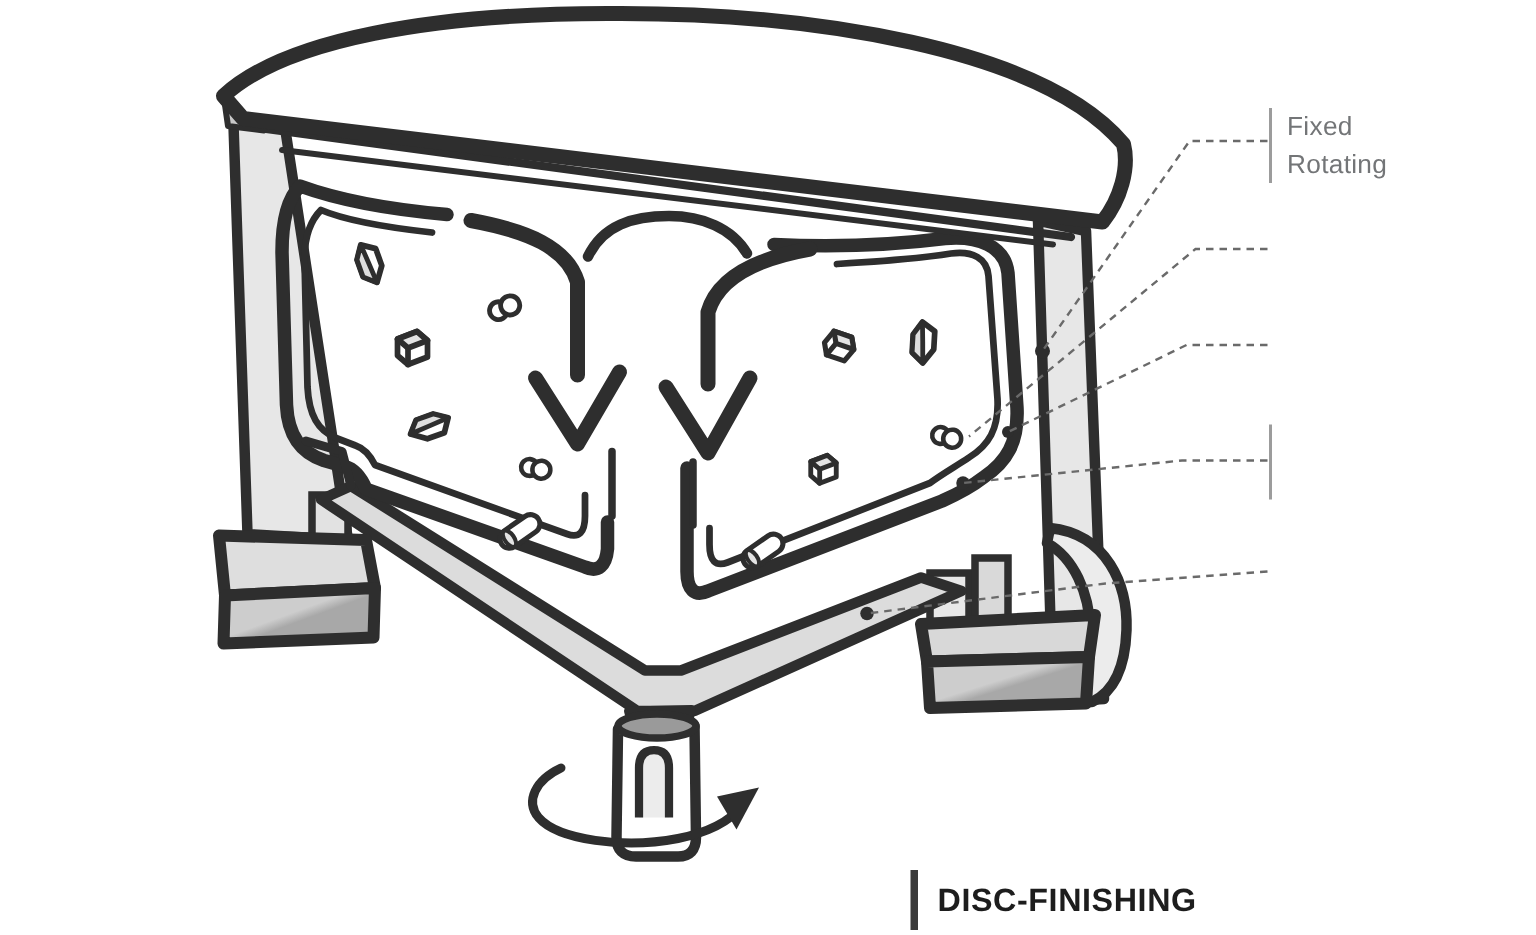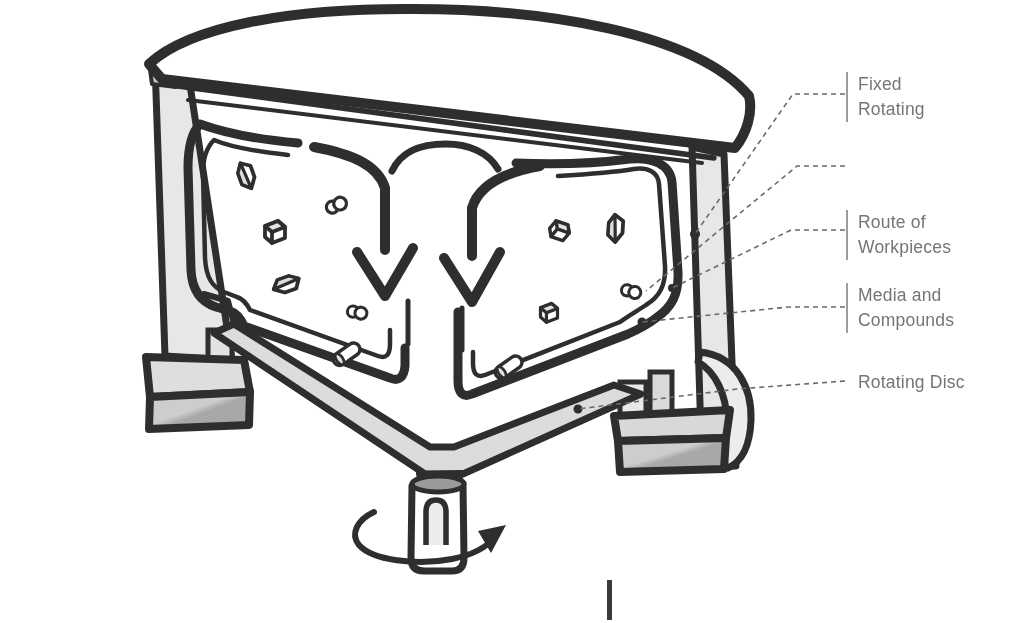--- a/index.html
+++ b/index.html
@@ -142,40 +142,24 @@
 
 <div class="label" style="left:846px;top:72px;height:50px">
   <div class="bar"></div>
   <div class="txt">
     <div>Fixed</div>
     <div>Rotating</div>
   </div>
 </div>
 
 
-<div class="label" style="left:846px;top:210px;height:50px">
-  <div class="bar"></div>
-  <div class="txt">
-    <div>Route of</div>
-    <div>Workpieces</div>
-  </div>
-</div>
 
 <div class="label" style="left:846px;top:283px;height:50px">
   <div class="bar"></div>
-  <div class="txt">
-    <div>Media and</div>
-    <div>Compounds</div>
-  </div>
 </div>
 
-<div class="label single" style="left:846px;top:366px;height:32px">
-  <div class="bar"></div>
-  <div class="txt">
-    <div>Rotating Disc</div>
-  </div>
-</div>
 
 <div class="caption">
   <div class="bar"></div>
+  <div class="txt">DISC-FINISHING</div>
 </div>
 
 </div>
 
 </body></html>

